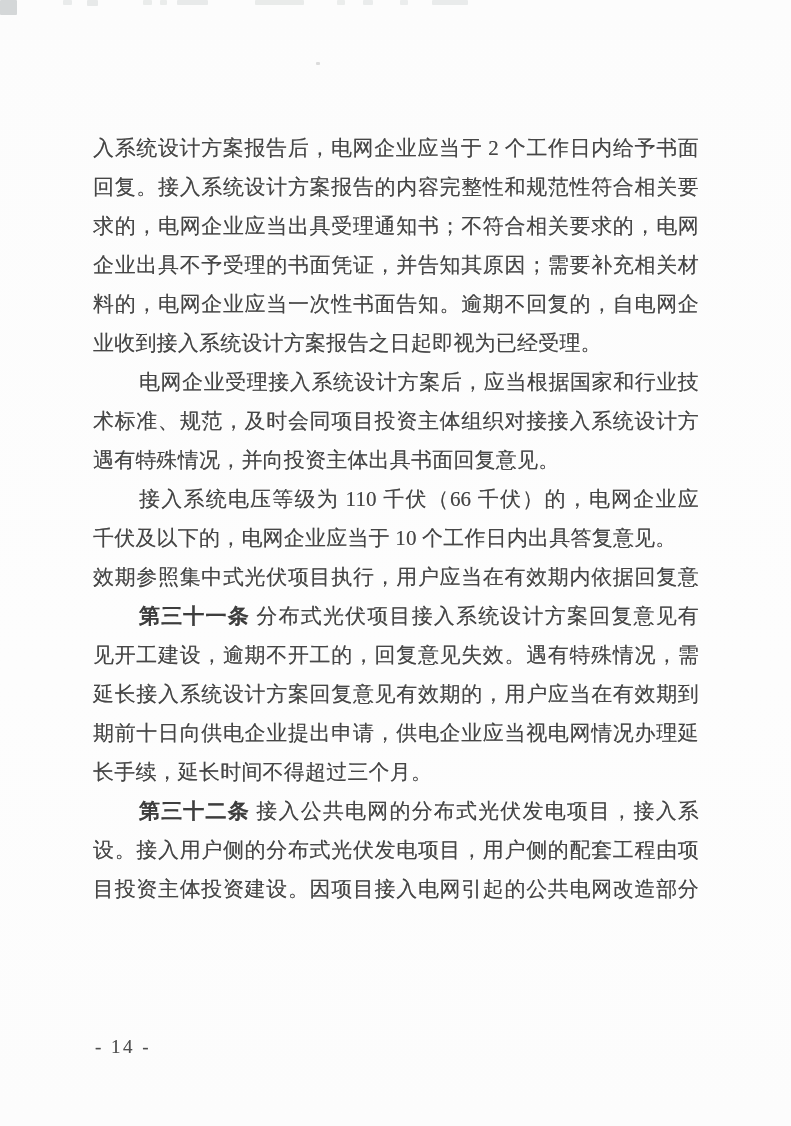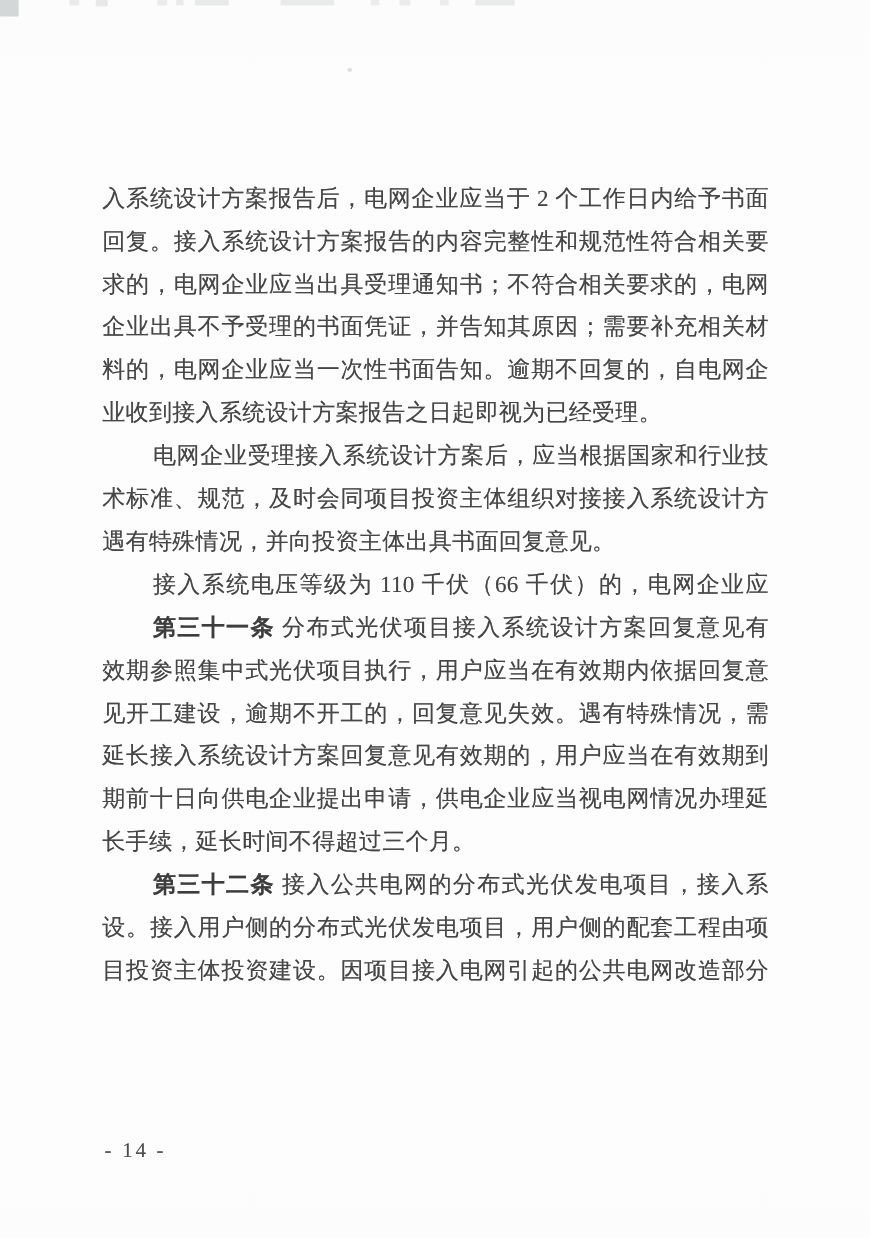--- a/index.html
+++ b/index.html
@@ -13,21 +13,20 @@
   .page{
     position:absolute;inset:0;
     background:linear-gradient(180deg,#fcfcfc 0%,#fdfdfd 60%,#fcfcfc 100%);
   }
   
   .artifact{position:absolute;border-radius:1px;}
   .text-block{
     position:absolute;
     left:93px;top:129px;width:606px;
     color:#464646;
-    margin-top:32px;
   }
   .line{
     font-size:21px;
     line-height:39px;
     height:39px;
     letter-spacing:.2px;
     text-align:justify;
     text-align-last:justify;
     text-justify:inter-character;
     white-space:pre-wrap;
@@ -69,22 +68,23 @@
     <div class="line">入系统设计方案报告后，电网企业应当于 2 个工作日内给予书面</div>
     <div class="line">回复。接入系统设计方案报告的内容完整性和规范性符合相关要</div>
     <div class="line">求的，电网企业应当出具受理通知书；不符合相关要求的，电网</div>
     <div class="line">企业出具不予受理的书面凭证，并告知其原因；需要补充相关材</div>
     <div class="line">料的，电网企业应当一次性书面告知。逾期不回复的，自电网企</div>
     <div class="line end">业收到接入系统设计方案报告之日起即视为已经受理。</div>
     <div class="line indent">电网企业受理接入系统设计方案后，应当根据国家和行业技</div>
     <div class="line">术标准、规范，及时会同项目投资主体组织对接接入系统设计方</div>
     <div class="line end">遇有特殊情况，并向投资主体出具书面回复意见。</div>
     <div class="line indent">接入系统电压等级为 110 千伏（66 千伏）的，电网企业应</div>
+    <div class="line end">千伏及以下的，电网企业应当于 10 个工作日内出具答复意见。</div>
+    <div class="line">效期参照集中式光伏项目执行，用户应当在有效期内依据回复意</div>
     <div class="line indent"><span class="artno">第三十一条</span><span> 分布式光伏项目接入系统设计方案回复意见有</span></div>
-    <div class="line">效期参照集中式光伏项目执行，用户应当在有效期内依据回复意</div>
     <div class="line">见开工建设，逾期不开工的，回复意见失效。遇有特殊情况，需</div>
     <div class="line">延长接入系统设计方案回复意见有效期的，用户应当在有效期到</div>
     <div class="line">期前十日向供电企业提出申请，供电企业应当视电网情况办理延</div>
     <div class="line end">长手续，延长时间不得超过三个月。</div>
     <div class="line indent"><span class="artno">第三十二条</span><span> 接入公共电网的分布式光伏发电项目，接入系</span></div>
     <div class="line">设。接入用户侧的分布式光伏发电项目，用户侧的配套工程由项</div>
     <div class="line">目投资主体投资建设。因项目接入电网引起的公共电网改造部分</div>
   </div>
 
   <div class="page-number">- 14 -</div>

